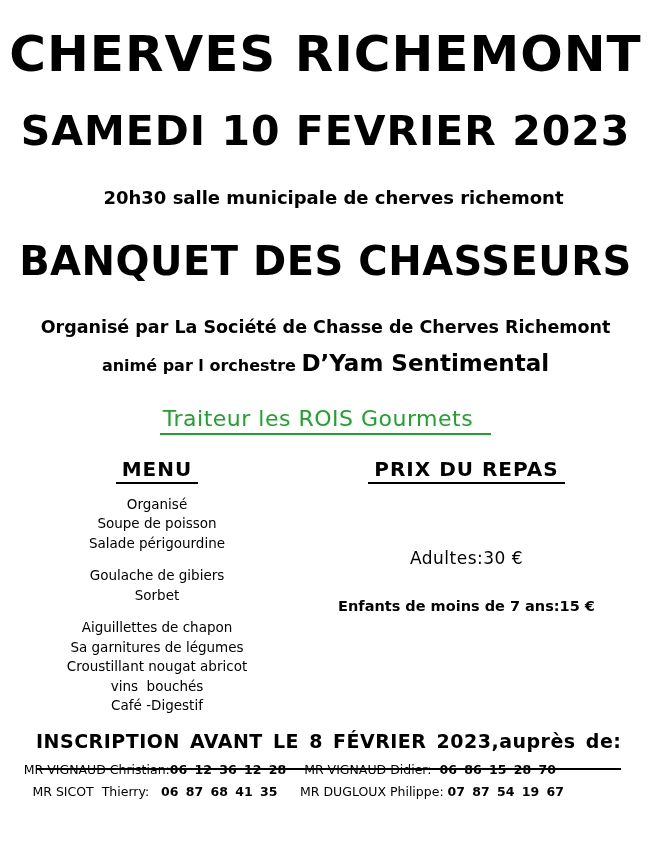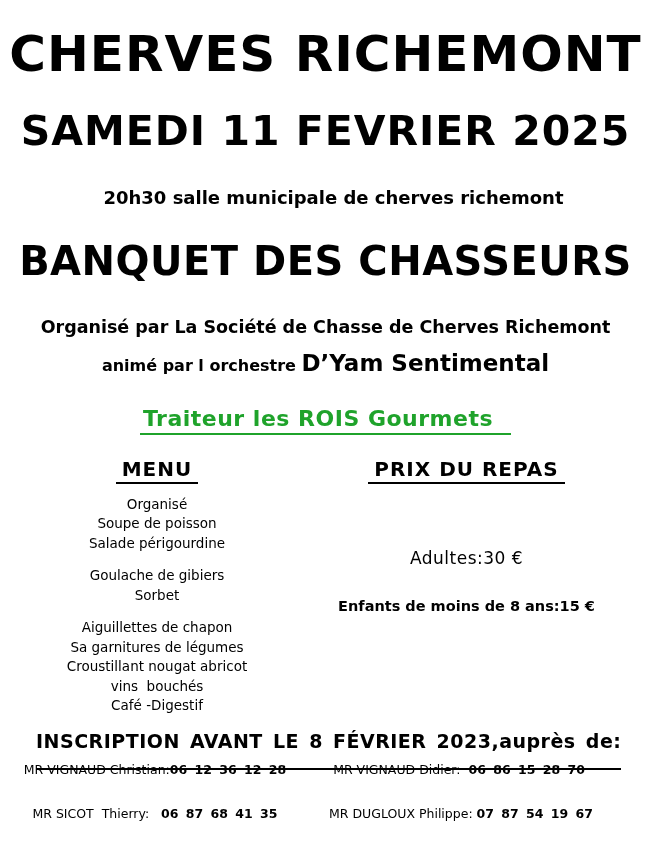--- a/index.html
+++ b/index.html
@@ -27,21 +27,21 @@
     font-size: 40px; font-weight: 700; line-height: 1.15;
     letter-spacing: 0.5px; margin: 30px 6px 0;
   }
   .organizer { font-size: 17.5px; font-weight: 700; margin: 33px 0 0; }
   .orchestra { font-size: 16px; font-weight: 700; margin: 13px 0 0; }
   .orchestra .orch-name { font-size: 23px; }
 
   .caterer-row { margin: 30px 0 0; }
   .caterer-text {
     display: inline-block;
-    font-size: 22px; font-weight: 700; letter-spacing: 0.5px;
+    font-size: 22px; font-weight: 400; letter-spacing: 0.5px;
     color: var(--green);
     border-bottom: 2.5px solid currentColor;
     padding: 0 18px 2px 3px;
   }
 
   .columns { display: flex; margin-top: 22px; text-align: center; margin-left: 32px; }
   .menu-col { flex: 0 0 250px; width: 250px; }
   .price-col { flex: 1; }
 
   .col-heading { font-size: 20px; font-weight: 700; letter-spacing: 1px; }
@@ -64,34 +64,33 @@
     border-bottom: 2.5px solid var(--ink); padding-bottom: 16px;
   }
 
   .contacts {
     display: grid;
     grid-template-columns: 290px 260px;
     padding-left: 10px;
     margin-top: 10px;
     row-gap: 7px;
     font-size: 12.5px;
-    gap: 29px;
   }
   .contact { white-space: pre; text-align: center; line-height: 15px; }
   .contact-name { font-weight: 400; }
   .contact-phone { font-weight: 700; word-spacing: 3px; }
 </style>
 </head>
 <body>
 
 <div class="poster">
 
   <h1 class="title">CHERVES RICHEMONT</h1>
 
-  <h2 class="date">SAMEDI 11 FEVRIER 2025</h2>
+  <h2 class="date">SAMEDI 10 FEVRIER 2023</h2>
 
   <p class="venue">20h30 salle municipale de cherves richemont</p>
 
   <h2 class="event">BANQUET DES CHASSEURS</h2>
 
   <p class="organizer">Organisé par La Société de Chasse de Cherves Richemont</p>
 
   <p class="orchestra"><span>animé par l orchestre </span><span class="orch-name">D’Yam Sentimental</span></p>
 
   <p class="caterer-row"><span class="caterer-text">Traiteur les ROIS Gourmets</span></p>
@@ -116,21 +115,21 @@
             <div class="menu-item">Croustillant nougat abricot</div>
             <div class="menu-item">vins  bouchés</div>
             <div class="menu-item">Café -Digestif</div>
           </div>
         </div>
     </div>
 
     <div class="price-col">
       <div class="col-heading"><span class="underlined">PRIX DU REPAS</span></div>
       <p class="adults">Adultes:30 €</p>
-      <p class="children">Enfants de moins de 8 ans:15 €</p>
+      <p class="children">Enfants de moins de 7 ans:15 €</p>
     </div>
 
   </div>
 
   <div class="inscription"><span class="insc-heading">INSCRIPTION AVANT LE 8 FÉVRIER 2023,auprès de:</span></div>
 
   <div class="contacts">
       <div class="contact"><span class="contact-name">MR VIGNAUD Christian:</span><span class="contact-phone">06 12 36 12 28</span></div>
       <div class="contact"><span class="contact-name">MR VIGNAUD Didier:  </span><span class="contact-phone">06 86 15 28 70</span></div>
       <div class="contact"><span class="contact-name">MR SICOT  Thierry:   </span><span class="contact-phone">06 87 68 41 35</span></div>

